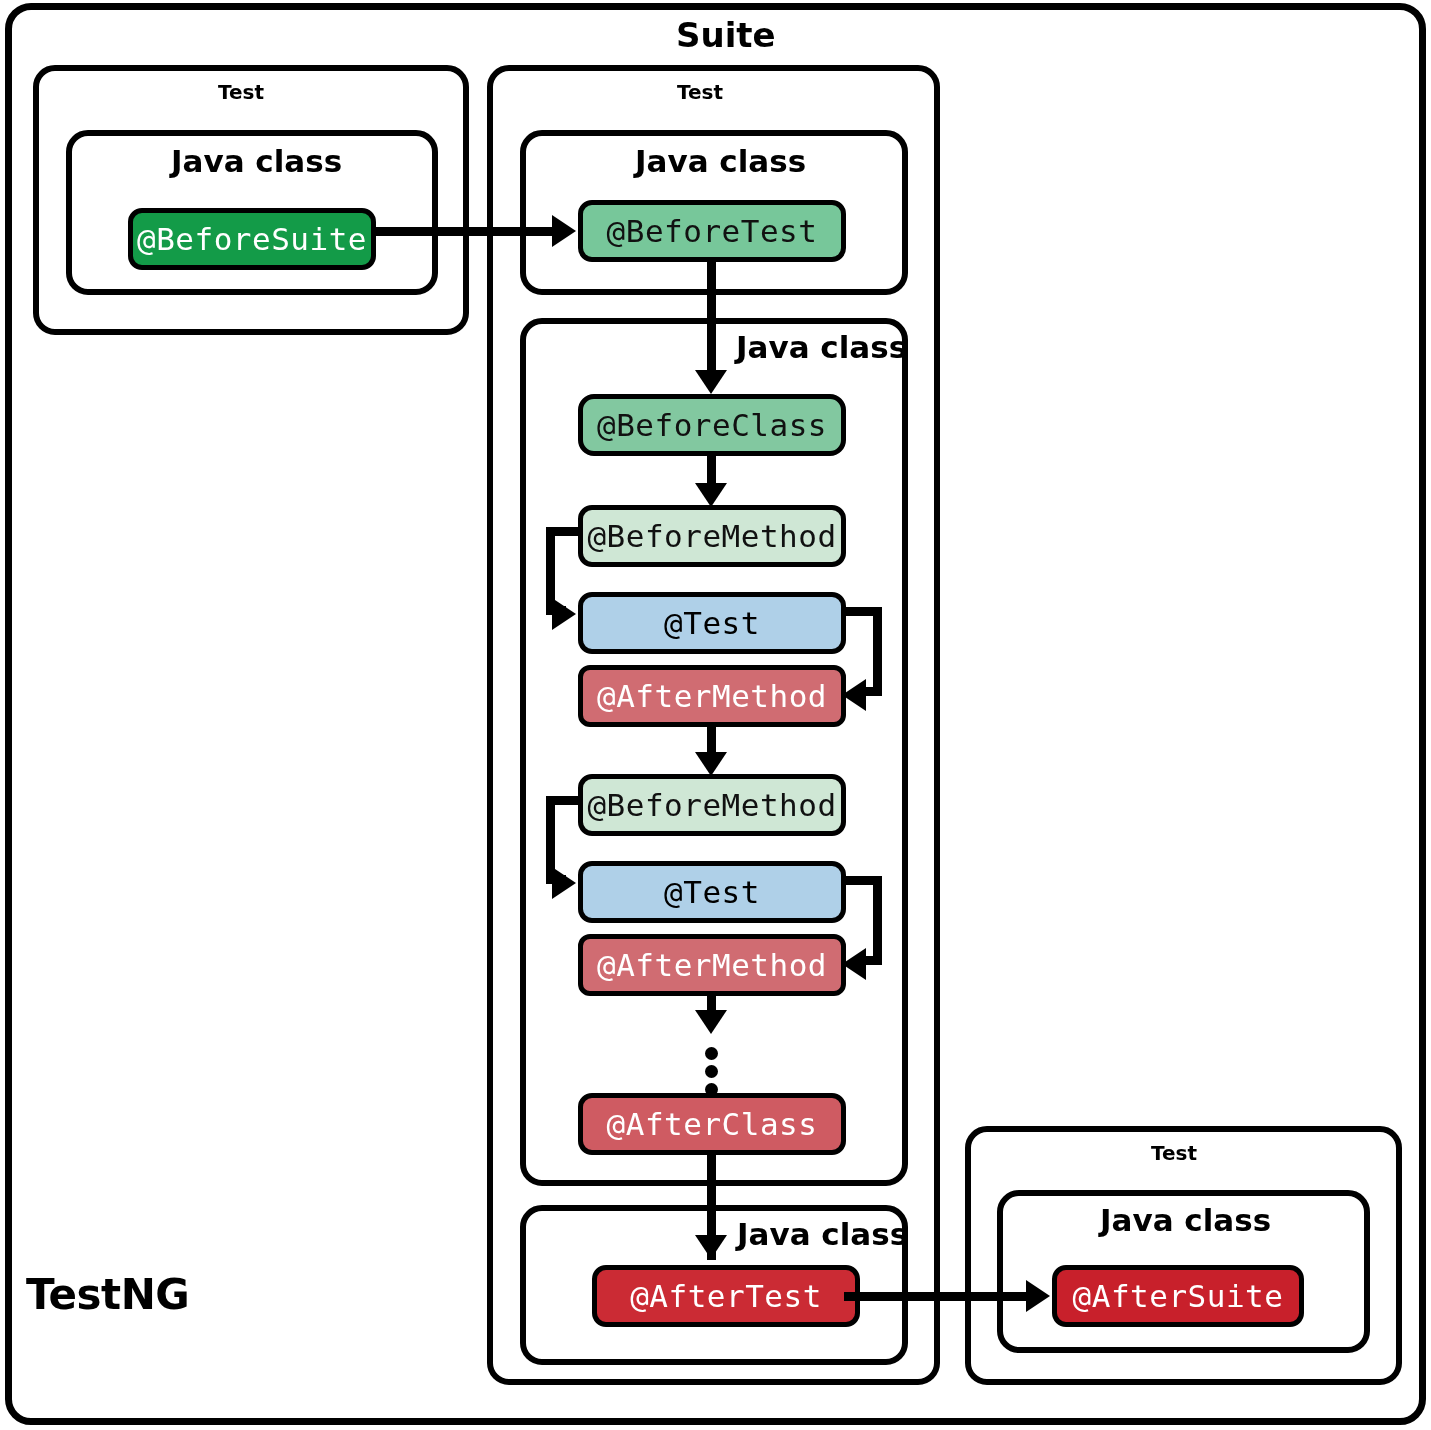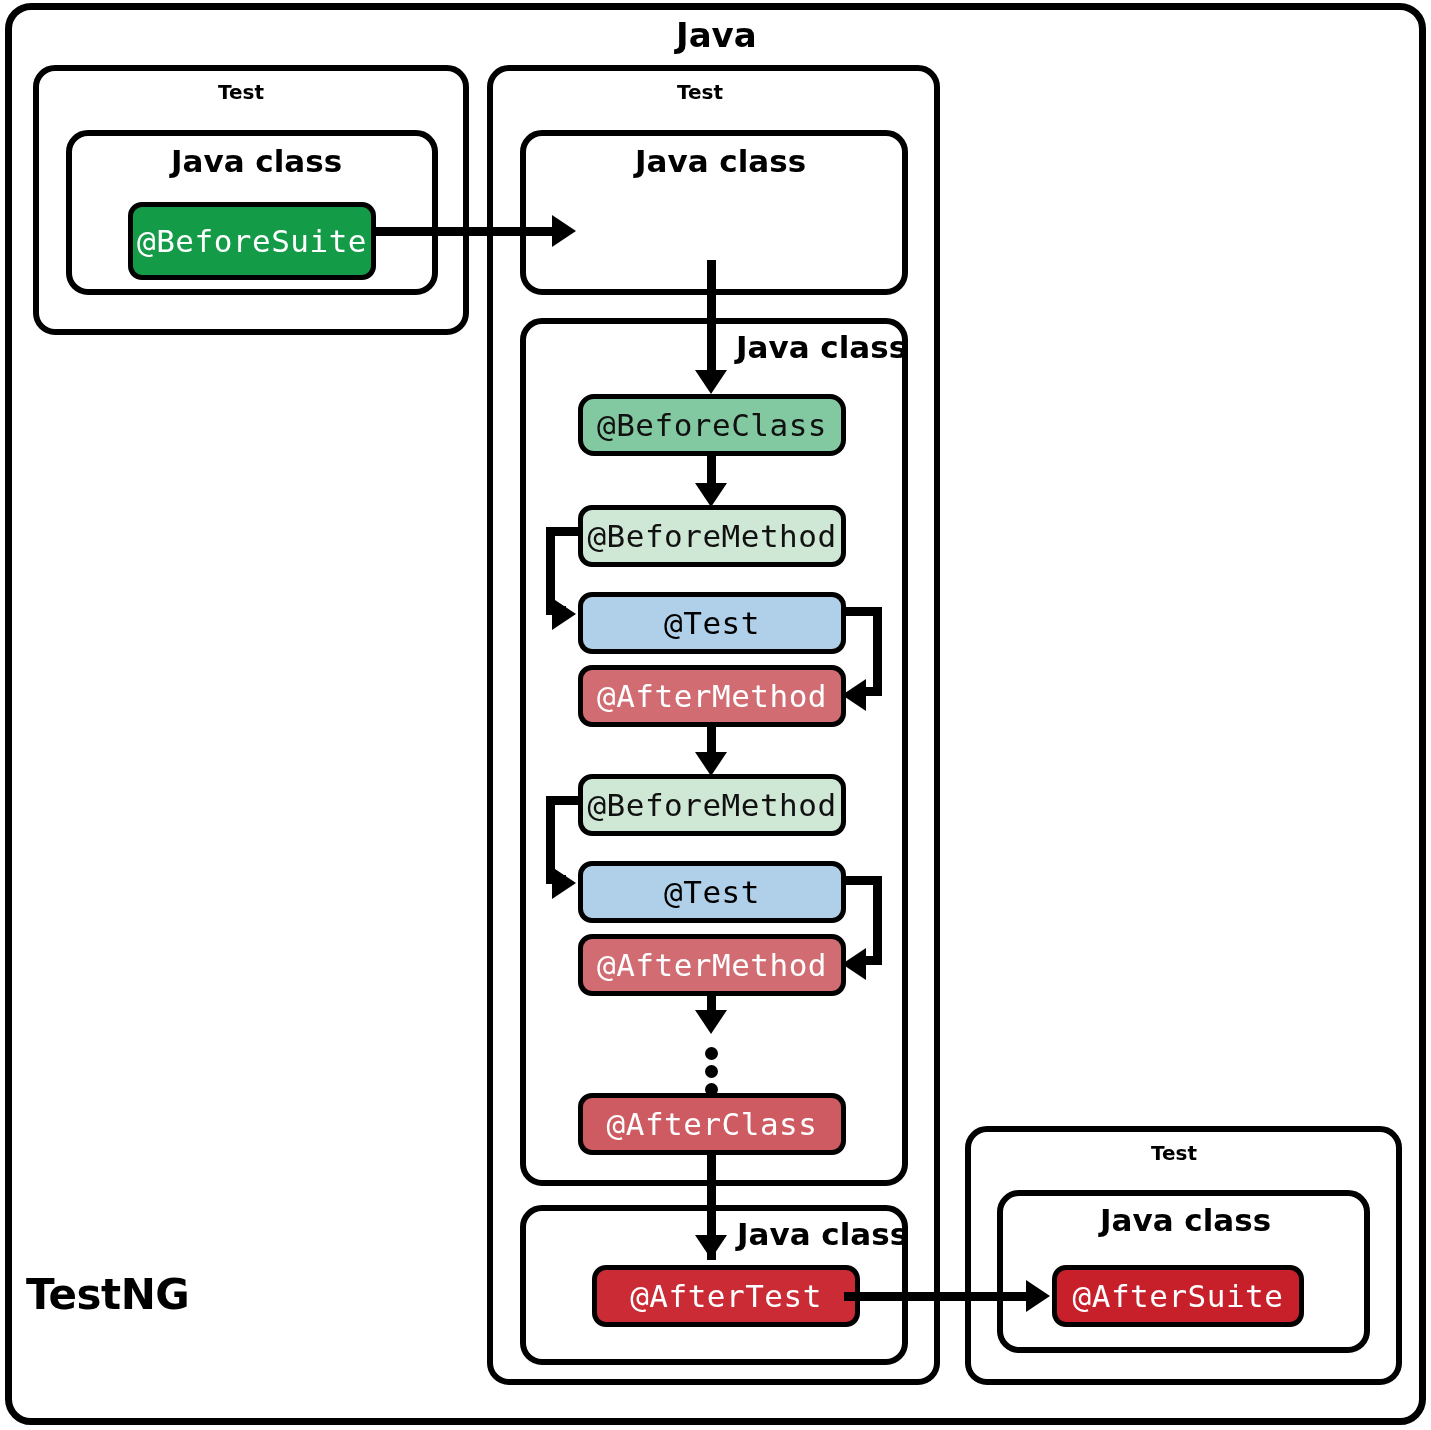--- a/index.html
+++ b/index.html
@@ -19,57 +19,58 @@
   
   .node{position:absolute;display:flex;align-items:center;justify-content:center;
         border:5px solid #000;border-radius:14px;box-sizing:border-box;
         font-family:"DejaVu Sans Mono","Liberation Mono",monospace;font-size:31px;
         letter-spacing:0.5px;}
   .n-beforesuite{background:#139B48;color:#ffffff;}
   .n-beforetest {background:#77C79A;color:#111111;}
   .n-beforeclass{background:#82C8A0;color:#111111;}
   .n-beforemethod{background:#CFE7D5;color:#111111;}
   .n-test        {background:#AFD0E8;color:#000000;margin-top:8px;}
-  .n-aftermethod {background:#D06C72;color:#ffffff;}
+  .n-aftermethod {background:#D06C72;color:#ffffff;border-radius:12px;}
   .n-afterclass  {background:#CF5B62;color:#ffffff;}
   .n-aftertest   {background:#CB2B34;color:#ffffff;}
   .n-aftersuite  {background:#C8202B;color:#ffffff;}
 
   
   .seg{position:absolute;background:#000;}
   .arrow{position:absolute;width:0;height:0;}
   .arrow.down{border-left:16px solid transparent;border-right:16px solid transparent;border-top:24px solid #000;}
   .arrow.right{border-top:16px solid transparent;border-bottom:16px solid transparent;border-left:24px solid #000;}
   .arrow.left{border-top:16px solid transparent;border-bottom:16px solid transparent;border-right:24px solid #000;}
   .dot{position:absolute;width:13px;height:13px;border-radius:50%;background:#000;}
 </style>
 </head>
 <body>
 
 <div id="stage">
 
   <div class="frame outer" style="left:5px;top:3px;width:1421px;height:1422px;"></div>
   <div class="frame-label lbl-testng" style="left:26px;top:1274px;">TestNG</div>
 
-  <div class="frame-label lbl-suite" style="left:676px;top:18px;">Java</div>
+  <div class="frame-label lbl-suite" style="left:676px;top:18px;">Suite</div>
 
   <div class="frame" style="left:33px;top:65px;width:436px;height:270px;"></div>
   <div class="frame-label lbl-test" style="left:218px;top:82px;">Test</div>
 
   <div class="frame" style="left:66px;top:130px;width:372px;height:165px;"></div>
   <div class="frame-label lbl-java" style="left:171px;top:146px;">Java class</div>
 
-  <div class="node n-beforesuite" style="left:128px;top:202px;width:248px;height:78px;">@BeforeSuite</div>
+  <div class="node n-beforesuite" style="left:128px;top:208px;width:248px;height:62px;">@BeforeSuite</div>
 
   <div class="frame" style="left:487px;top:65px;width:453px;height:1320px;"></div>
   <div class="frame-label lbl-test" style="left:677px;top:82px;">Test</div>
 
   <div class="frame" style="left:520px;top:130px;width:388px;height:165px;"></div>
   <div class="frame-label lbl-java" style="left:635px;top:146px;">Java class</div>
 
+  <div class="node n-beforetest" style="left:578px;top:200px;width:268px;height:62px;">@BeforeTest</div>
 
   <div class="frame" style="left:520px;top:318px;width:388px;height:868px;"></div>
   <div class="frame-label lbl-java" style="left:736px;top:332px;">Java class</div>
 
   <div class="node n-beforeclass" style="left:578px;top:394px;width:268px;height:62px;border-radius:16px;">@BeforeClass</div>
 
   <div class="node n-beforemethod" style="left:578px;top:505px;width:268px;height:62px;">@BeforeMethod</div>
 
   <div class="node n-test" style="left:578px;top:584px;width:268px;height:62px;">@Test</div>
 

